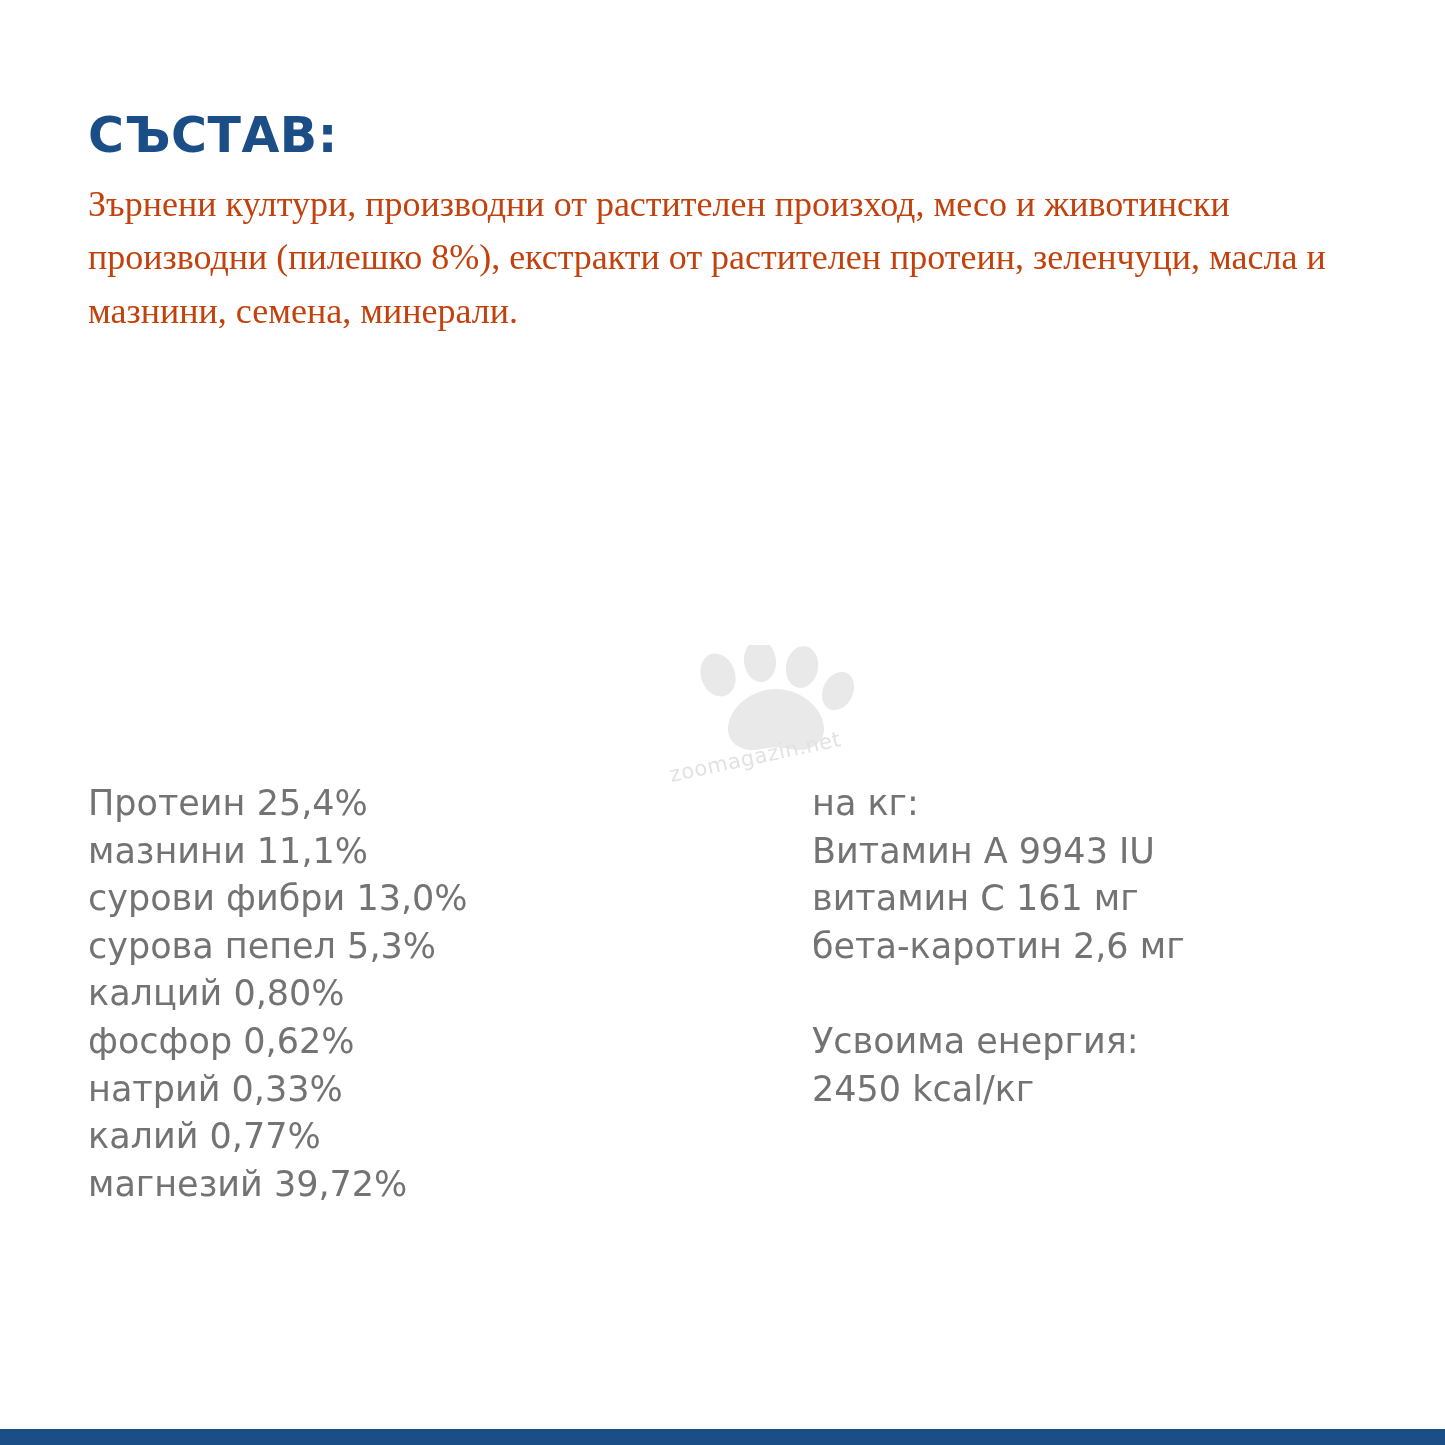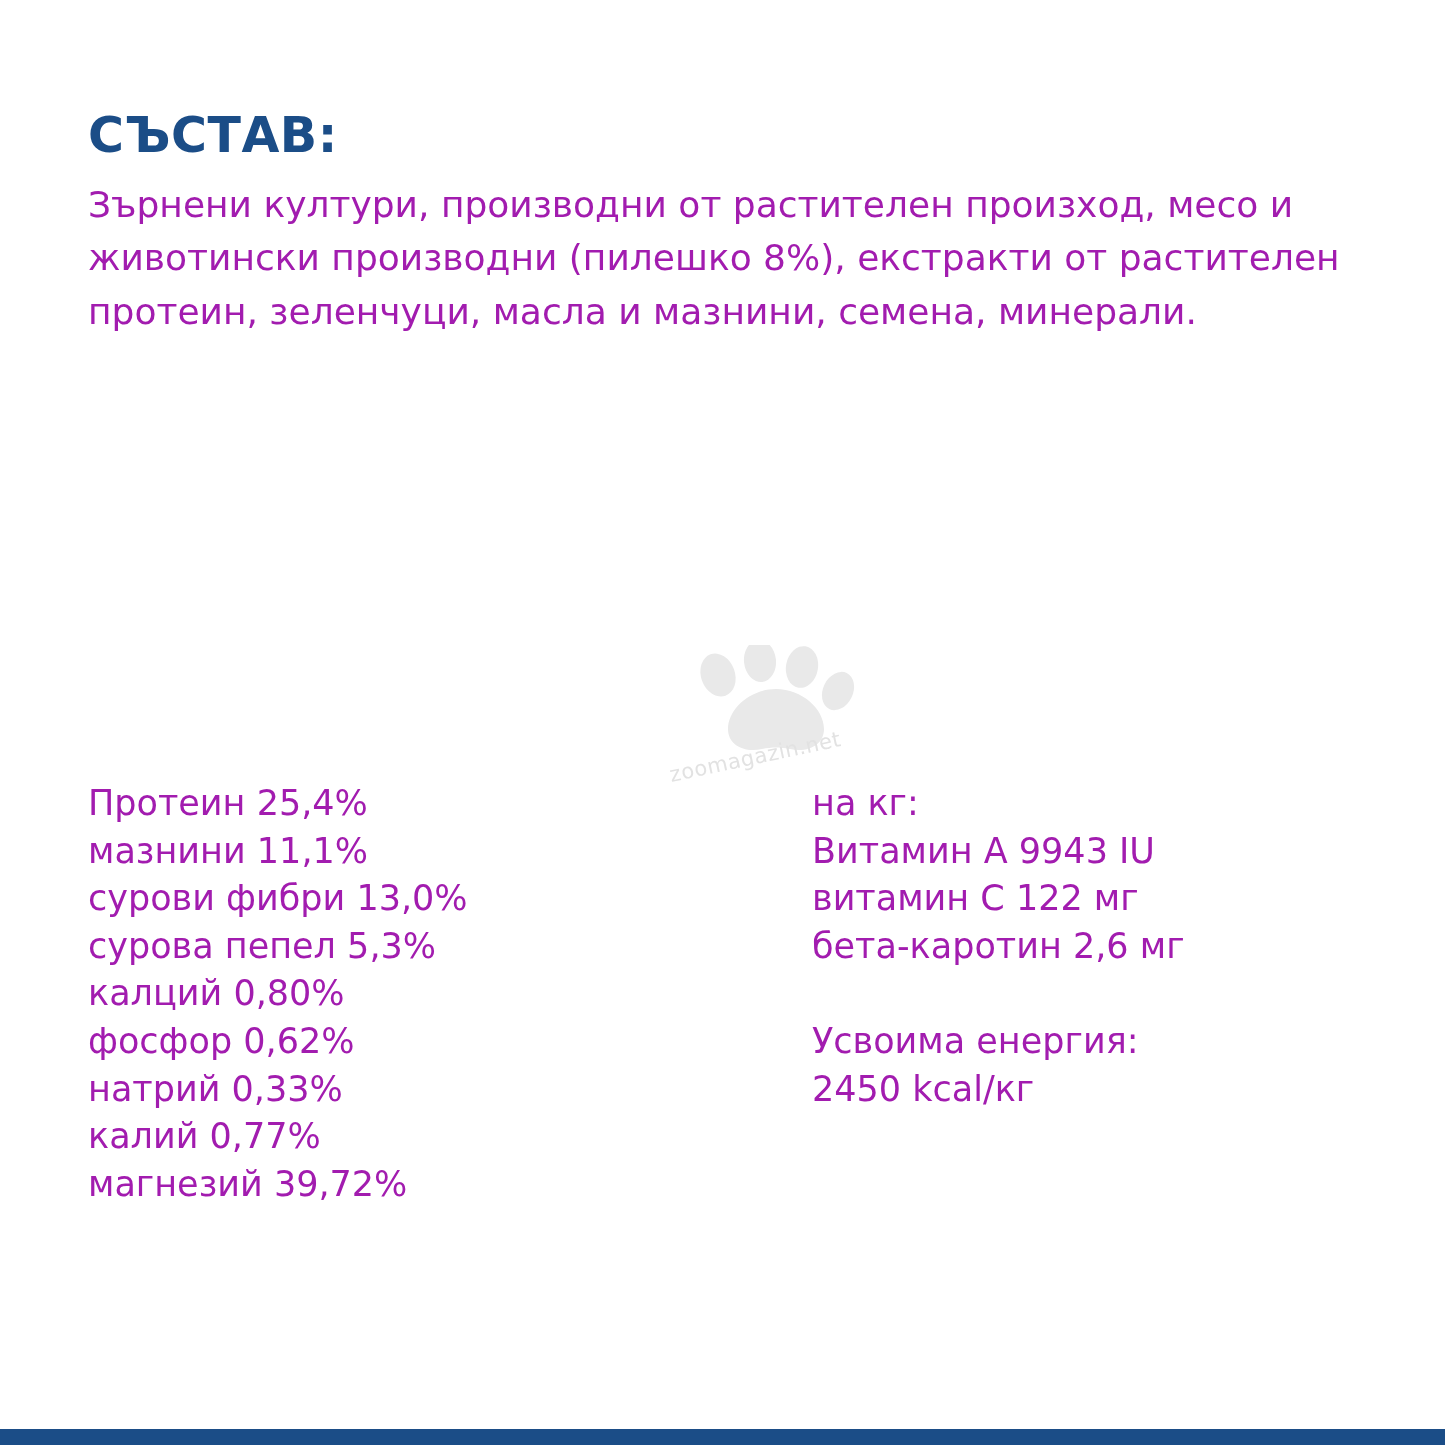--- a/index.html
+++ b/index.html
@@ -61,36 +61,37 @@
   #h-analytical  { left: 88px; top: 680px; }
 
   
   .comp-text {
     position: absolute;
     left: 88px;
     top: 178px;
     width: 1272px;
     font-size: 36px;
     line-height: 1.48;
-    color: #a21caf;
+    color: #c2410c;
+    font-family: Liberation Serif, serif;
   }
 
   
   .analytical {
     position: absolute;
     left: 88px;
     top: 780px;
     width: 1280px;
   }
   .col {
     position: absolute;
     top: 0;
     font-size: 35px;
     line-height: 1.36;
-    color: #a21caf;
+    color: #737373;
   }
   .col-left { left: 0px; width: 700px; }
   .col-right { left: 724px; width: 520px; }
   .col .row { white-space: nowrap; }
   .col .spacer { height: 48px; }
 
   
   .footer-bar {
     position: absolute;
     left: 0;
@@ -131,21 +132,21 @@
       <div class="row">калций 0,80%</div>
       <div class="row">фосфор 0,62%</div>
       <div class="row">натрий 0,33%</div>
       <div class="row">калий 0,77%</div>
       <div class="row">магнезий 39,72%</div>
     </div>
 
     <div class="col col-right">
       <div class="row">на кг:</div>
       <div class="row">Витамин A 9943 IU</div>
-      <div class="row">витамин C 122 мг</div>
+      <div class="row">витамин C 161 мг</div>
       <div class="row">бета-каротин 2,6 мг</div>
       <div class="spacer"></div>
       <div class="row">Усвоима енергия:</div>
       <div class="row">2450 kcal/кг</div>
     </div>
   </div>
 
   <div class="footer-bar"></div>
 </div>
 

